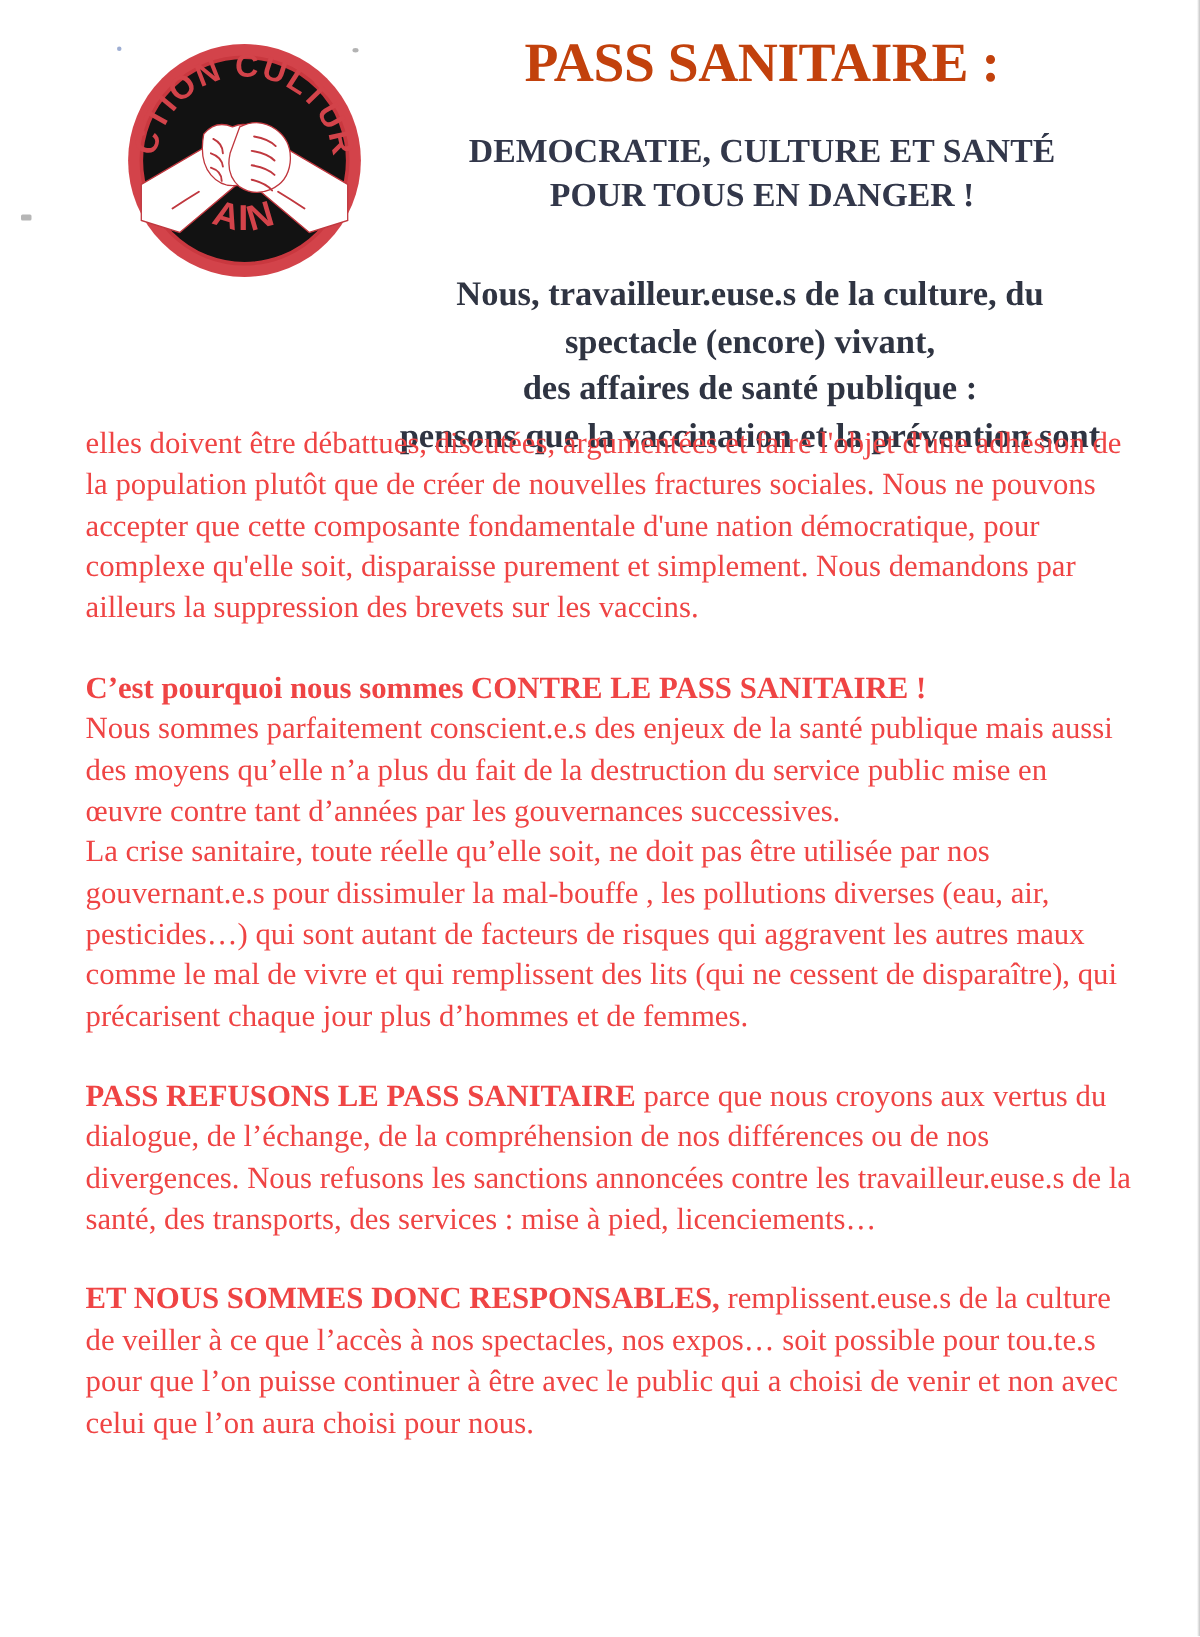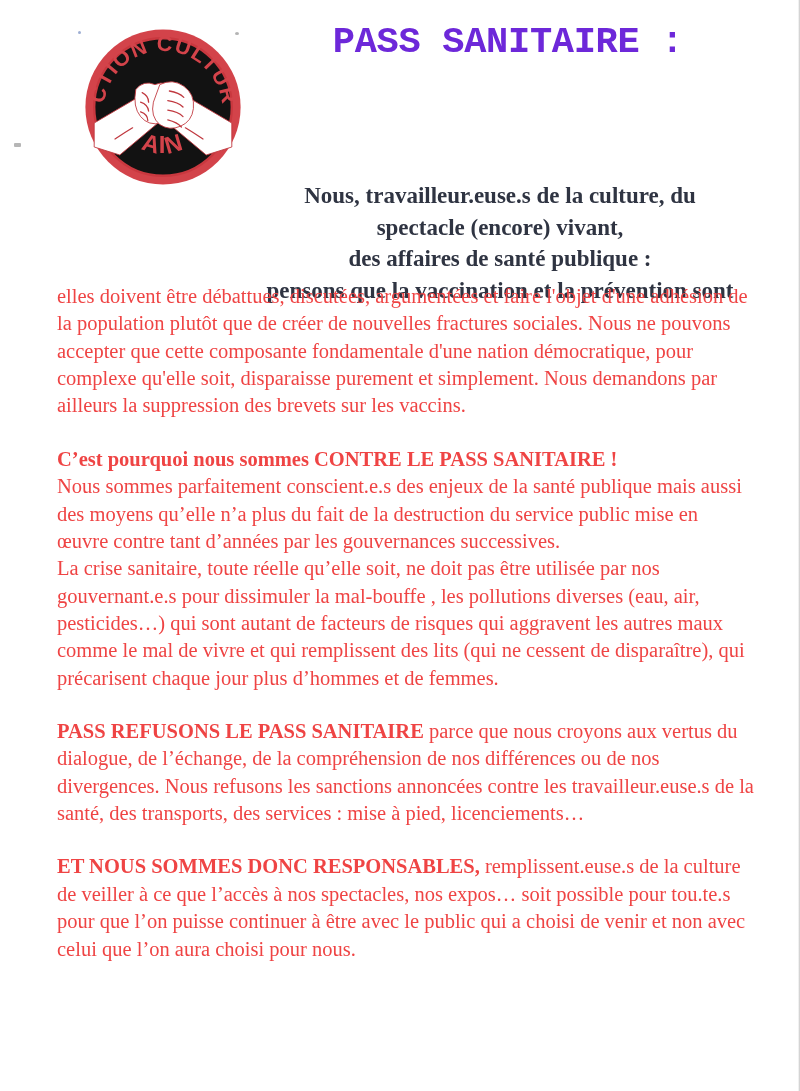--- a/index.html
+++ b/index.html
@@ -47,24 +47,24 @@
 
   
   .header-area {
     position: absolute;
     left: 258px;
     top: 24px;
     width: 500px;
     text-align: center;
   }
   .main-title {
-    font-family: Liberation Mono, monospace;
+    font-family: Liberation Serif, serif;
     font-weight: bold;
     font-size: 37px;
-    color: #6d28d9;
+    color: #c2410c;
     letter-spacing: -0.3px;
     line-height: 1.0;
     margin: 0;
     white-space: nowrap;
   }
   .sub-title {
     font-family: "Liberation Serif", "DejaVu Serif", serif;
     font-weight: bold;
     font-size: 22.5px;
     color: #32374a;
@@ -150,20 +150,24 @@
         <textPath href="#arcTop" startOffset="50%" text-anchor="middle">ACTION CULTURE</textPath>
       </text>
       <text font-family="Liberation Sans, DejaVu Sans, sans-serif" font-size="30" font-weight="bold" fill="#D3434A" letter-spacing="2">
         <textPath href="#arcBot" startOffset="50%" text-anchor="middle">AIN</textPath>
       </text>
     </svg>
   </div>
 
   <div class="header-area">
     <h1 class="main-title">PASS SANITAIRE :</h1>
+    <div class="sub-title">
+      <div>DEMOCRATIE, CULTURE ET SANTÉ</div>
+      <div>POUR TOUS EN DANGER !</div>
+    </div>
   </div>
 
   <div class="lead">
     <div>Nous, travailleur.euse.s de la culture, du</div>
     <div>spectacle (encore) vivant,</div>
     <div>des affaires de santé publique :</div>
     <div>pensons que la vaccination et la prévention sont</div>
   </div>
 
   <div class="body-col">

